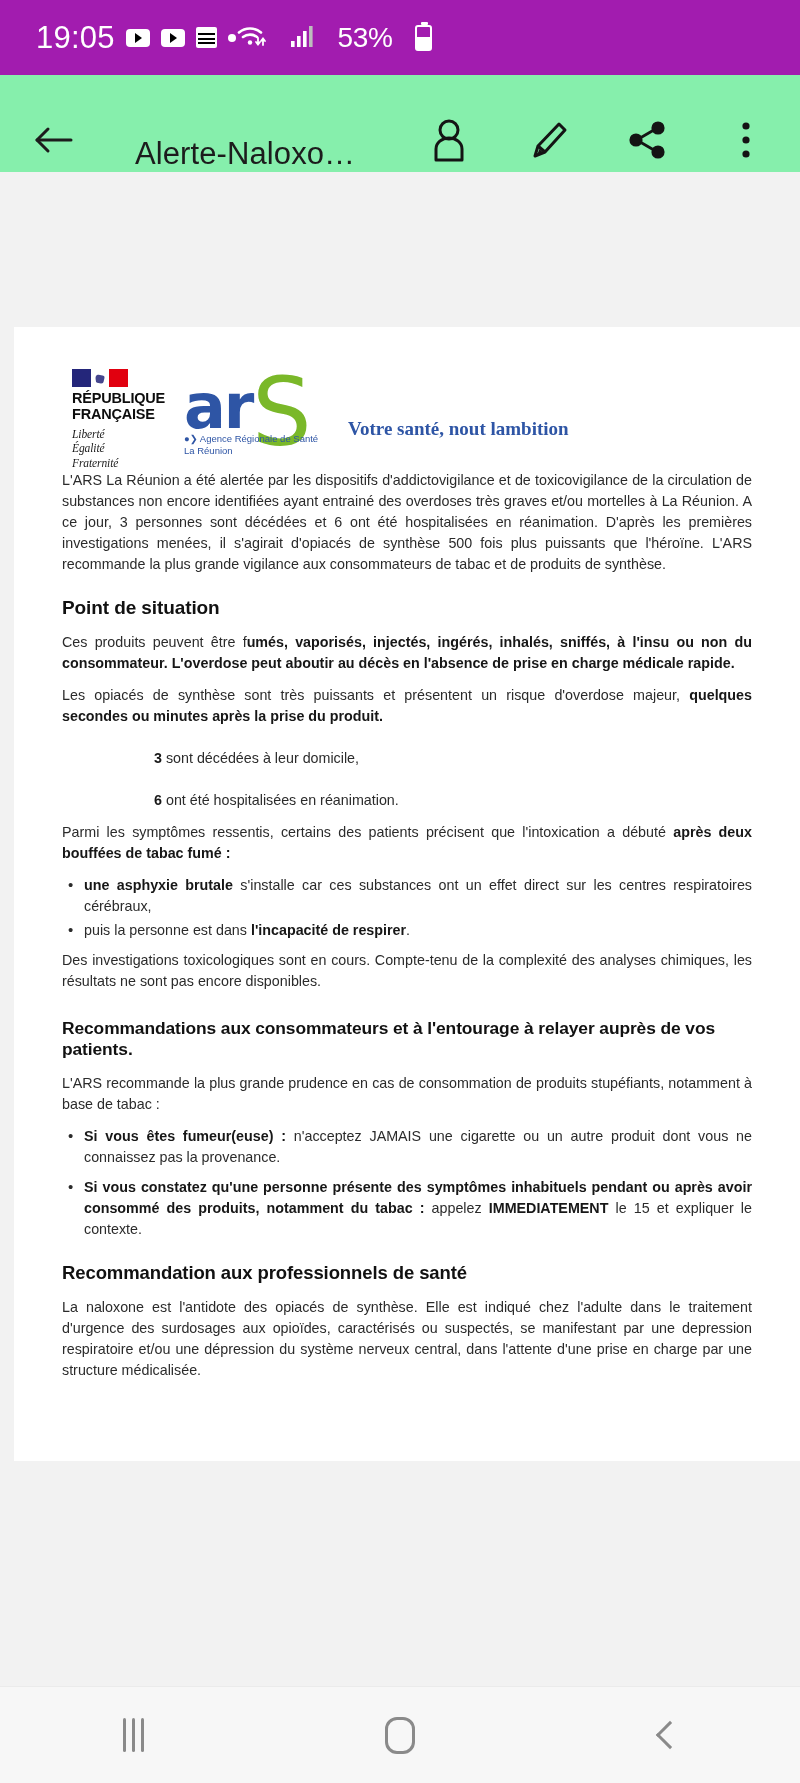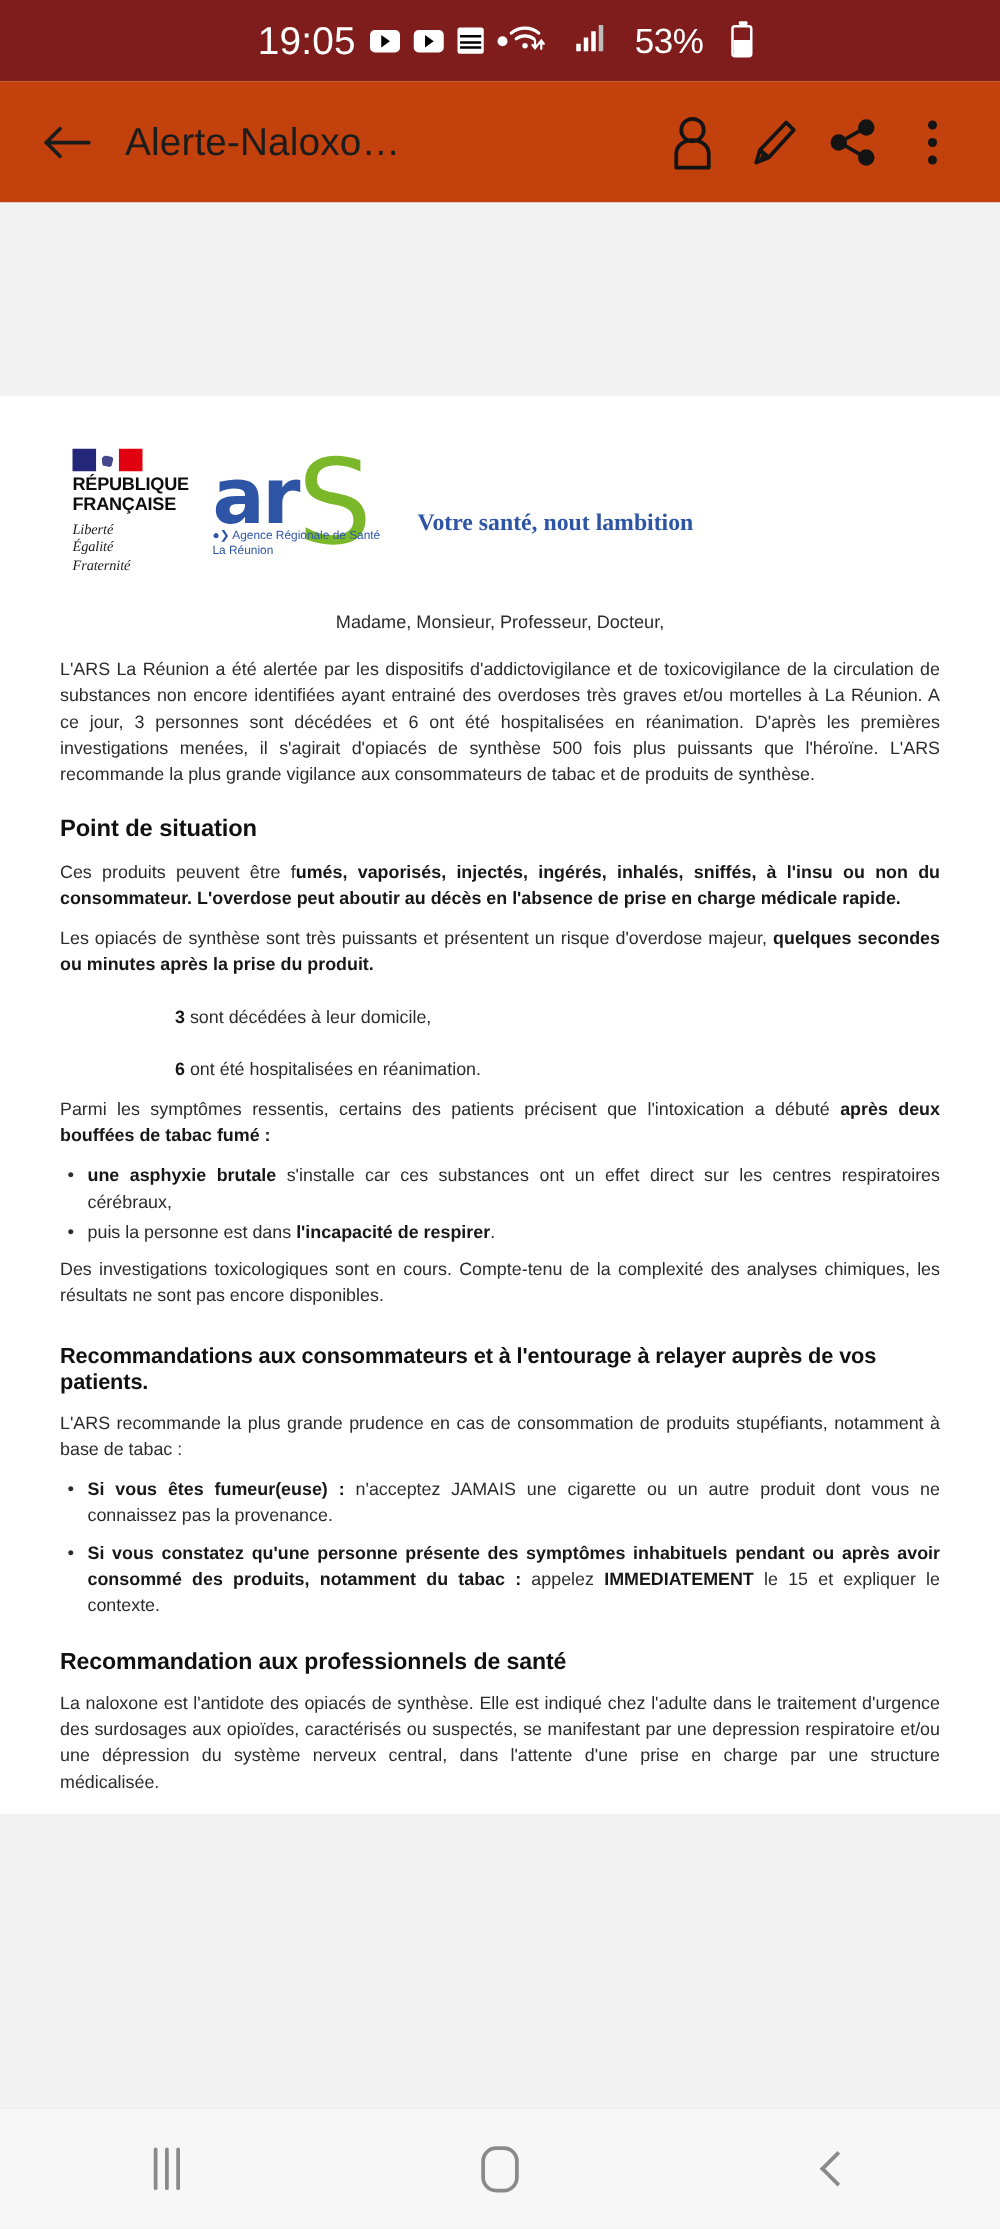--- a/index.html
+++ b/index.html
@@ -14,25 +14,25 @@
     width: 800px;
     height: 1783px;
     display: flex;
     flex-direction: column;
     background: #f2f2f2;
     position: relative;
   }
 
   
   .statusbar {
-    height: 65px;
-    background: #7f1d1d;
+    height: 75px;
+    background: #a21caf;
     display: flex;
     align-items: center;
-    justify-content: center;
+    justify-content: flex-start;
     padding: 0 28px 0 36px;
     flex: none;
   }
   .sb-left { display: flex; align-items: center; gap: 11px; }
   .sb-time {
     color: #fff;
     font-size: 31px;
     letter-spacing: 0.2px;
   }
   .sb-right { display: flex; align-items: center; gap: 22px; }
@@ -81,25 +81,26 @@
     position: absolute;
     top: -5px; left: 4px;
     width: 7px; height: 3px;
     background: #fff;
     border-radius: 1px;
   }
 
   
   .appbar {
     height: 97px;
-    background: #c2410c;
-    display: flex;
-    align-items: center;
+    background: #86efac;
+    display: flex;
+    align-items: flex-end;
     padding: 0 22px 0 22px;
     flex: none;
+    gap: 35px;
   }
   .appbar-title {
     font-size: 31px;
     color: #1c1c1c;
     margin-left: 14px;
     margin-right: auto;
     white-space: nowrap;
     letter-spacing: 0.1px;
   }
   .ab-btn {
@@ -113,21 +114,21 @@
 
   
   .content {
     flex: 1;
     background: #f2f2f2;
     overflow: hidden;
     position: relative;
   }
   .page {
     position: absolute;
-    left: 0; right: 0;
+    left: 14px; right: 0;
     top: 155px;
     background: #ffffff;
     padding: 0 0 0 0;
     height: 1134px;
   }
   .doc {
     padding: 28px 48px 0 48px;
     color: #2b2b2b;
   }
 
@@ -421,21 +422,20 @@
             <span class="ars-sub">
               <span class="dots">●❯</span>
               <span>Agence Régionale de Santé</span><br>
               <span>La Réunion</span>
             </span>
           </div>
 
           <div class="ars-tag">Votre santé, nout lambition</div>
         </div>
 
-        <div class="salut">Madame, Monsieur, Professeur, Docteur,</div>
 
         <p class="body">L'ARS La Réunion a été alertée par les dispositifs d'addictovigilance et de toxicovigilance de la circulation de substances non encore identifiées ayant entrainé des overdoses très graves et/ou mortelles à La Réunion. A ce jour, 3 personnes sont décédées et 6 ont été hospitalisées en réanimation. D'après les premières investigations menées, il s'agirait d'opiacés de synthèse 500 fois plus puissants que l'héroïne. L'ARS recommande la plus grande vigilance aux consommateurs de tabac et de produits de synthèse.</p>
 
         <h2 class="sec">Point de situation</h2>
 
         <p class="body">
           <span>Ces produits peuvent être f</span><b>umés, vaporisés, injectés, ingérés, inhalés, sniffés, à l'insu ou non du consommateur. L'overdose peut aboutir au décès en l'absence de prise en charge médicale rapide.</b>
         </p>
         <p class="body tight">
           <span>Les opiacés de synthèse sont très puissants et présentent un risque d'overdose majeur, </span><b>quelques secondes ou minutes après la prise du produit.</b>

